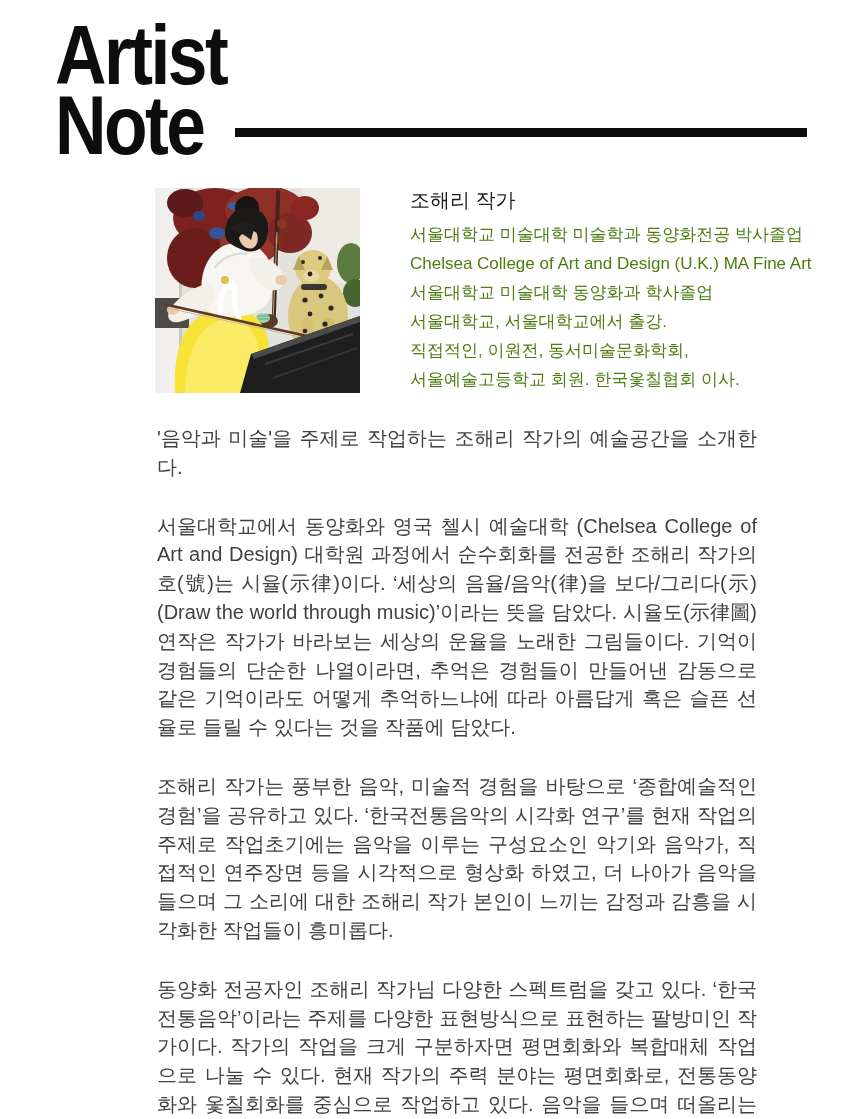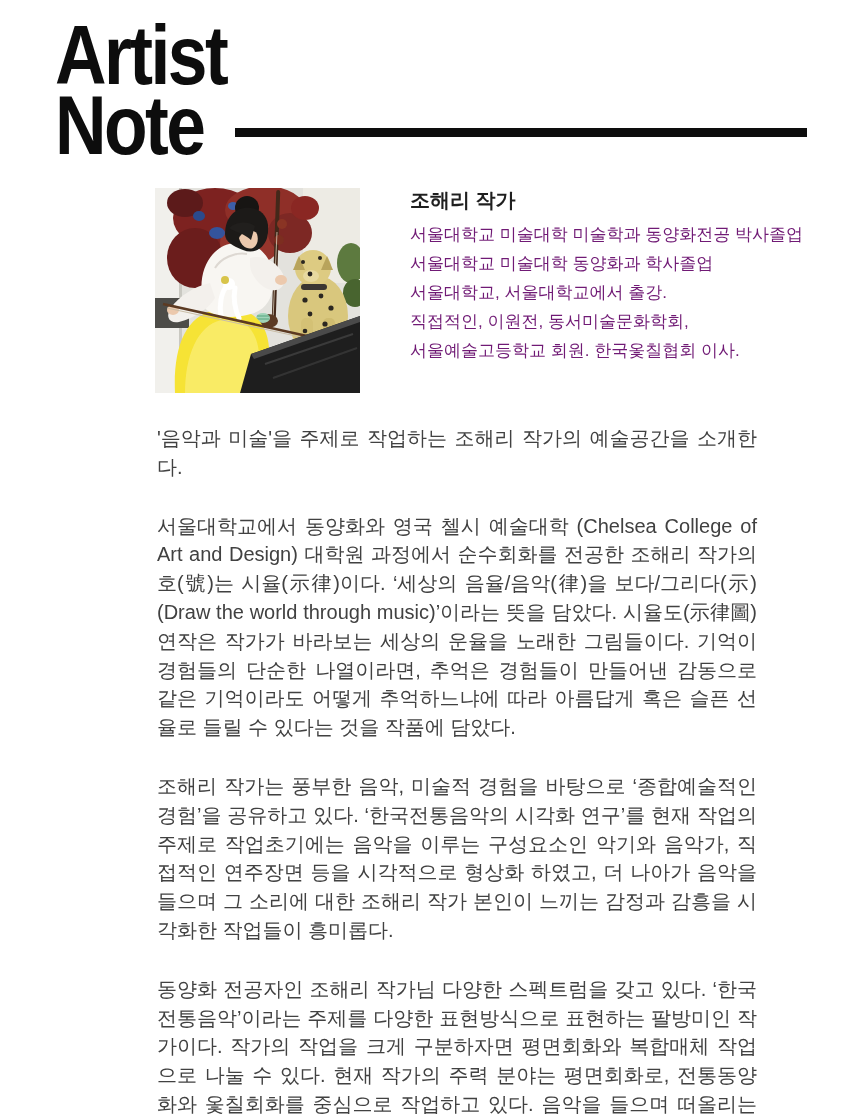--- a/index.html
+++ b/index.html
@@ -37,25 +37,25 @@
     flex:0 0 205px;
     overflow:hidden;
     background:#e3e2dd;
   }
   .photo-frame svg{display:block;}
   .profile-text{
     margin-left:50px;
     padding-top:0;
   }
   .profile-name{
-    font-size:20px;font-weight:700;color:#1f1f1f;
+    font-size:20px;font-weight:400;color:#1f1f1f;
     line-height:24px;margin:0 0 8px 0;
   }
   .profile-line{
-    font-size:17px;color:#701a75;
+    font-size:17px;color:#4d7c0f;
     line-height:29px;
     white-space:nowrap;
   }
   
   .body-text{
     position:absolute;left:157px;top:424px;
     width:600px;
     font-size:20px;color:#414141;
     line-height:28.8px;
     text-align:justify;
@@ -173,20 +173,21 @@
         <polygon points="96,166 205,128 205,134 99,171" fill="#4a4a4a"></polygon>
         <line x1="110" y1="176" x2="198" y2="146" stroke="#3a3a3a" stroke-width="2"></line>
         <line x1="118" y1="190" x2="202" y2="160" stroke="#333333" stroke-width="2"></line>
       </g>
     </svg>
   </div>
 
   <div class="profile-text">
     <div class="profile-name">조해리 작가</div>
     <div class="profile-line">서울대학교 미술대학 미술학과 동양화전공 박사졸업</div>
+    <div class="profile-line">Chelsea College of Art and Design (U.K.) MA Fine Art</div>
     <div class="profile-line">서울대학교 미술대학 동양화과 학사졸업</div>
     <div class="profile-line">서울대학교, 서울대학교에서 출강.</div>
     <div class="profile-line">직접적인, 이원전, 동서미술문화학회,</div>
     <div class="profile-line">서울예술고등학교 회원. 한국옻칠협회 이사.</div>
   </div>
 </div>
 
 <div class="body-text">
   <p>'음악과 미술'을 주제로 작업하는 조해리 작가의 예술공간을 소개한다.</p>
   <p>서울대학교에서 동양화와 영국 첼시 예술대학 (Chelsea College of Art and Design) 대학원 과정에서 순수회화를 전공한 조해리 작가의 호(號)는 시율(示律)이다. ‘세상의 음율/음악(律)을 보다/그리다(示) (Draw the world through music)’이라는 뜻을 담았다. 시율도(示律圖)연작은 작가가 바라보는 세상의 운율을 노래한 그림들이다. 기억이 경험들의 단순한 나열이라면, 추억은 경험들이 만들어낸 감동으로 같은 기억이라도 어떻게 추억하느냐에 따라 아름답게 혹은 슬픈 선율로 들릴 수 있다는 것을 작품에 담았다.</p>

